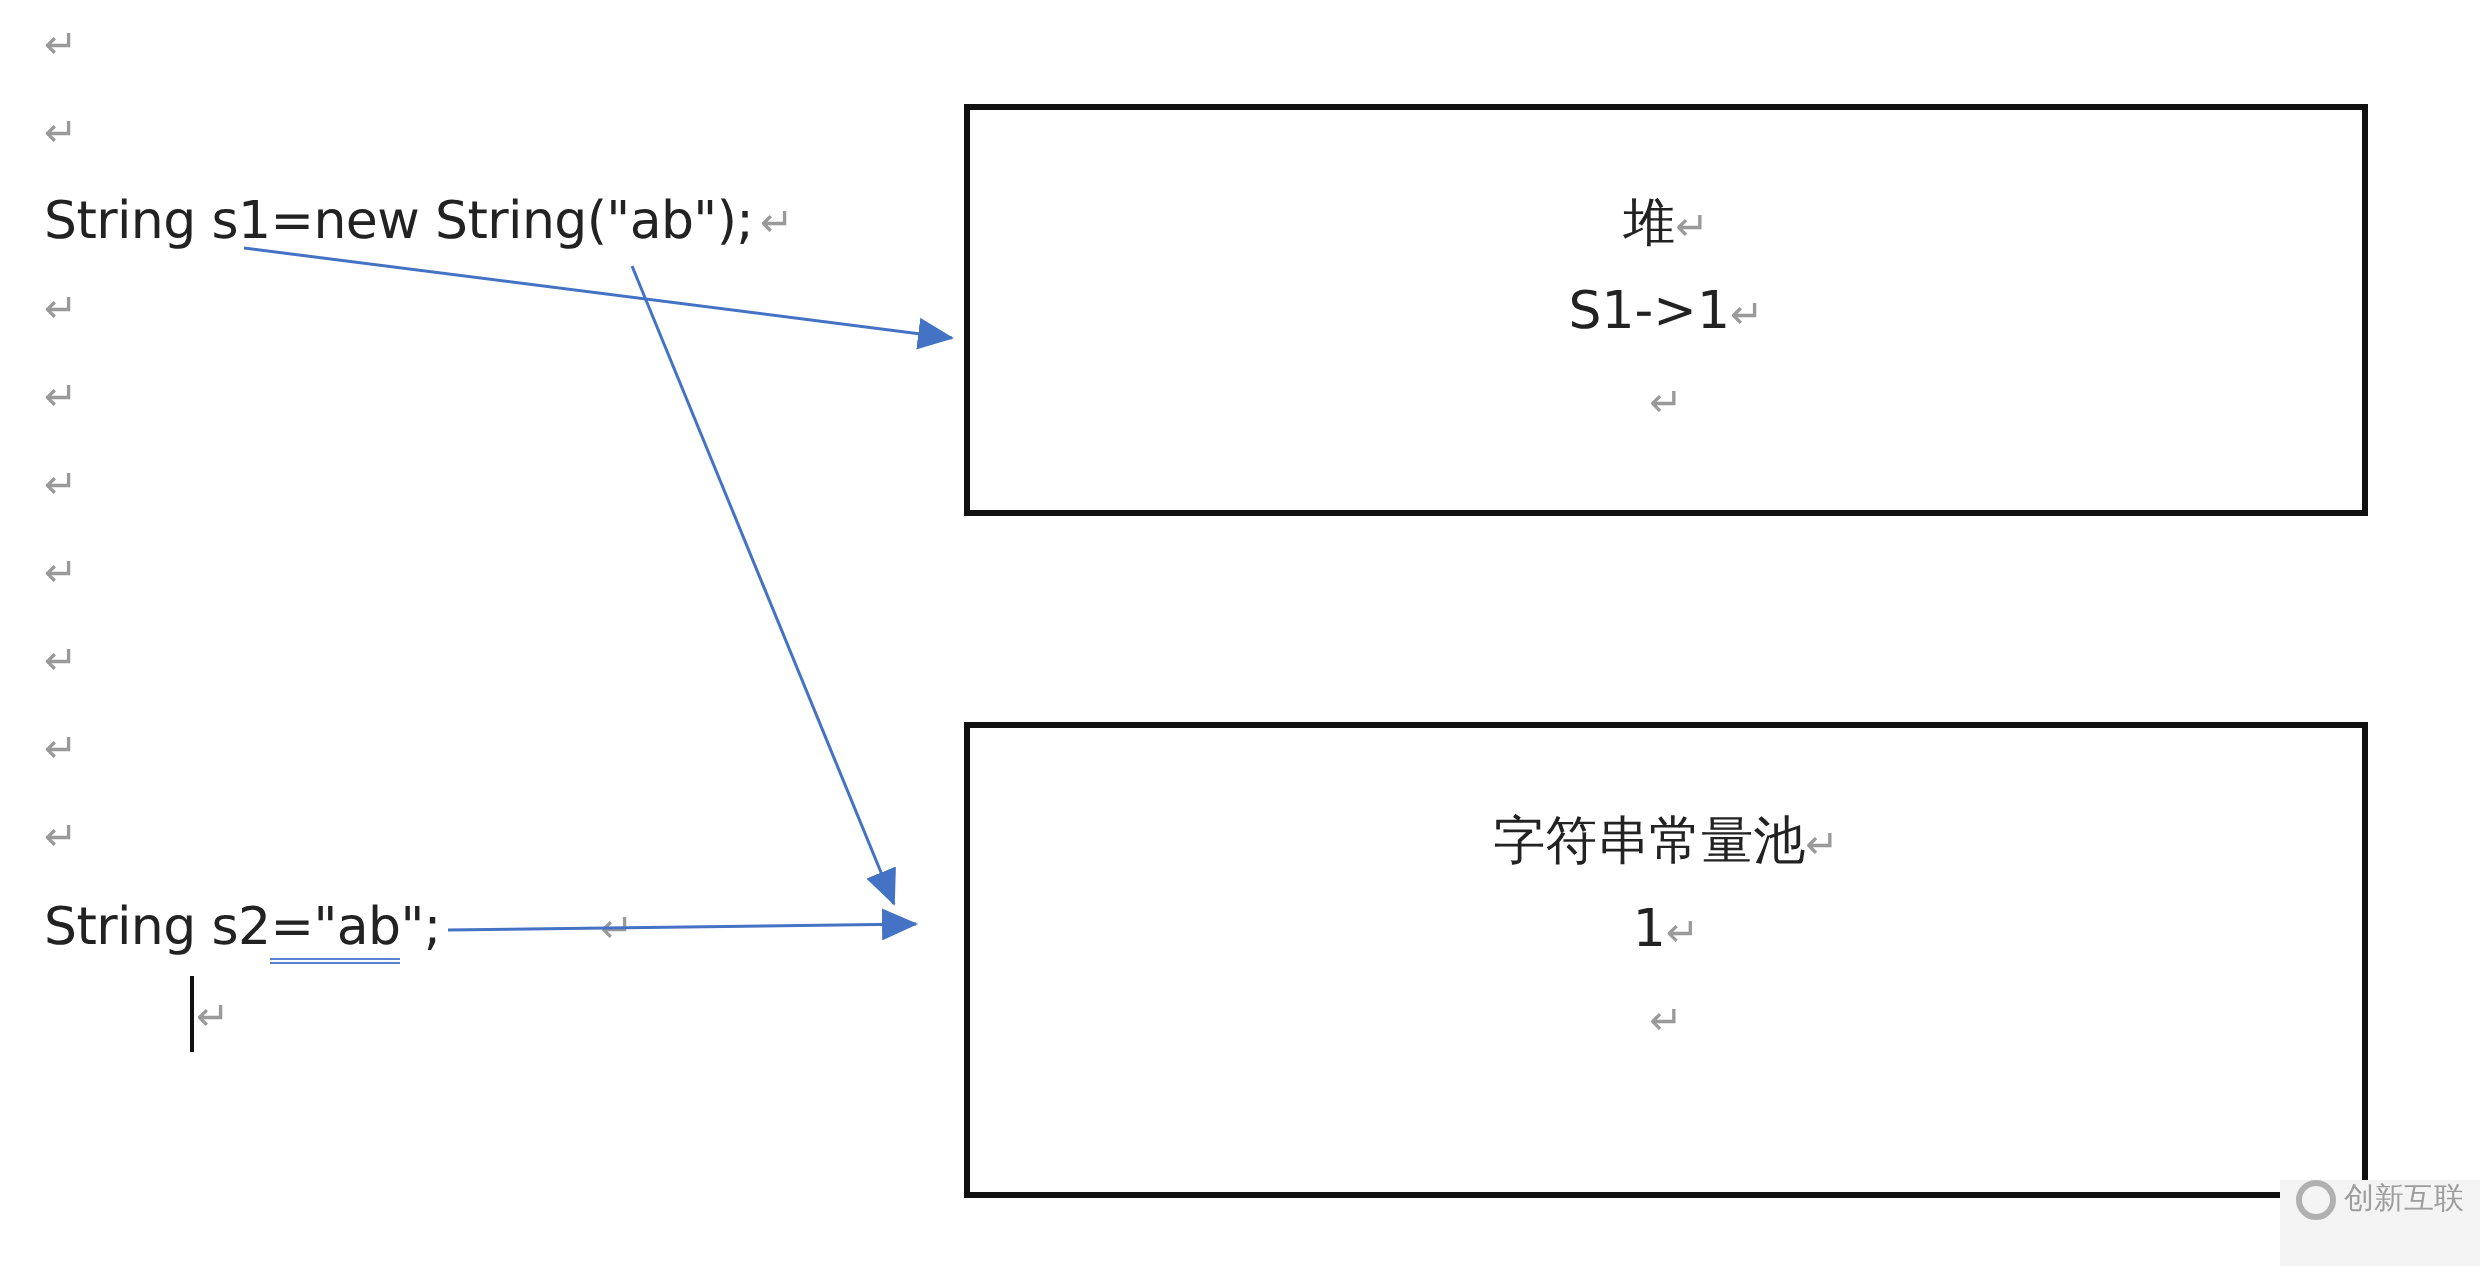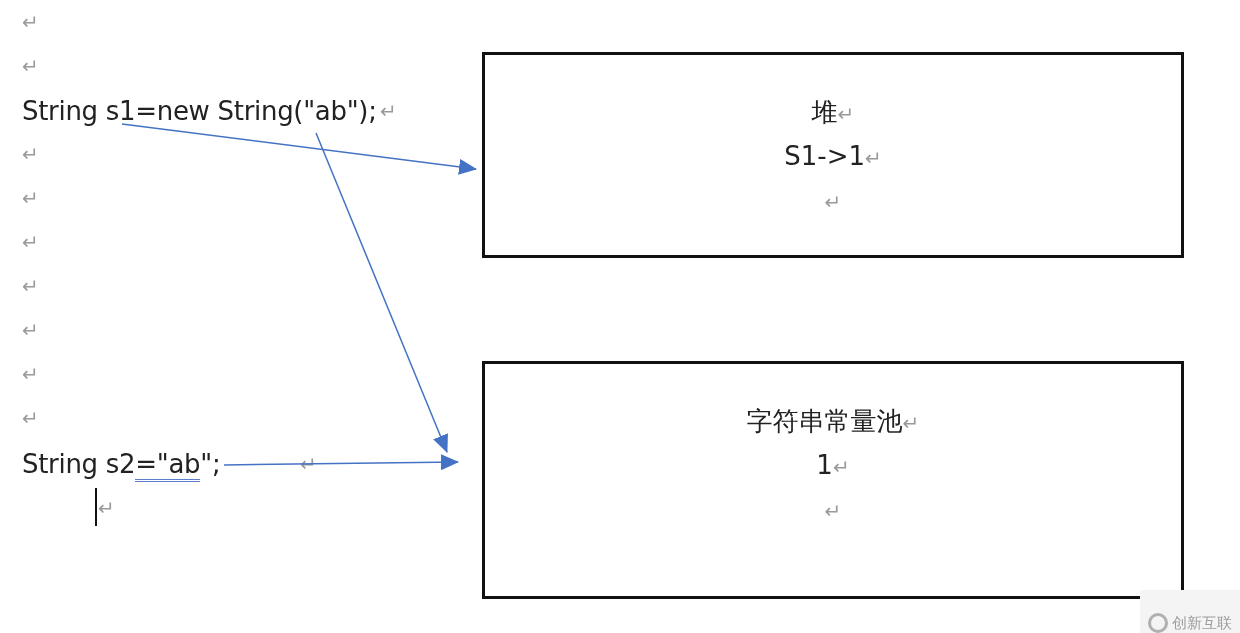--- a/index.html
+++ b/index.html
@@ -7,21 +7,21 @@
          font-family:"DejaVu Sans","Liberation Sans",sans-serif; color:#222; }
   .pm { position:absolute; color:#9a9a9a; font-size:20px; line-height:20px; }
   .code { position:absolute; font-size:26px; line-height:30px; color:#222; letter-spacing:-0.3px; }
   .box { position:absolute; border:3px solid #111; background:#fff; box-sizing:border-box; }
   .box-line { position:absolute; left:0; right:0; text-align:center; font-size:26px; line-height:30px; color:#222; }
   .box-line .pm2 { color:#9a9a9a; font-size:20px; }
   .dbl-underline { border-bottom:3px double #5b7fd0; }
   svg.arrows { position:absolute; left:0; top:0; }
   .cursor { position:absolute; left:95px; top:488px; width:2px; height:38px; background:#111; }
   .watermark { position:absolute; left:1140px; top:590px; width:100px; height:43px; background:#f4f4f4;
-               display:flex; align-items:flex-end; justify-content:center; gap:4px; color:#9d9d9d; }
+               display:flex; align-items:flex-start; justify-content:center; gap:4px; color:#9d9d9d; }
   .wm-logo { width:20px; height:20px; border:3px solid #b0b0b0; border-radius:50%; box-sizing:border-box; }
   .wm-text { font-size:15px; }
 </style>
 </head>
 <body>
 
 <span class="pm" style="left:22px;top:12px;">↵</span>
 <span class="pm" style="left:22px;top:56px;">↵</span>
 <span class="pm" style="left:22px;top:144px;">↵</span>
 <span class="pm" style="left:22px;top:188px;">↵</span>

